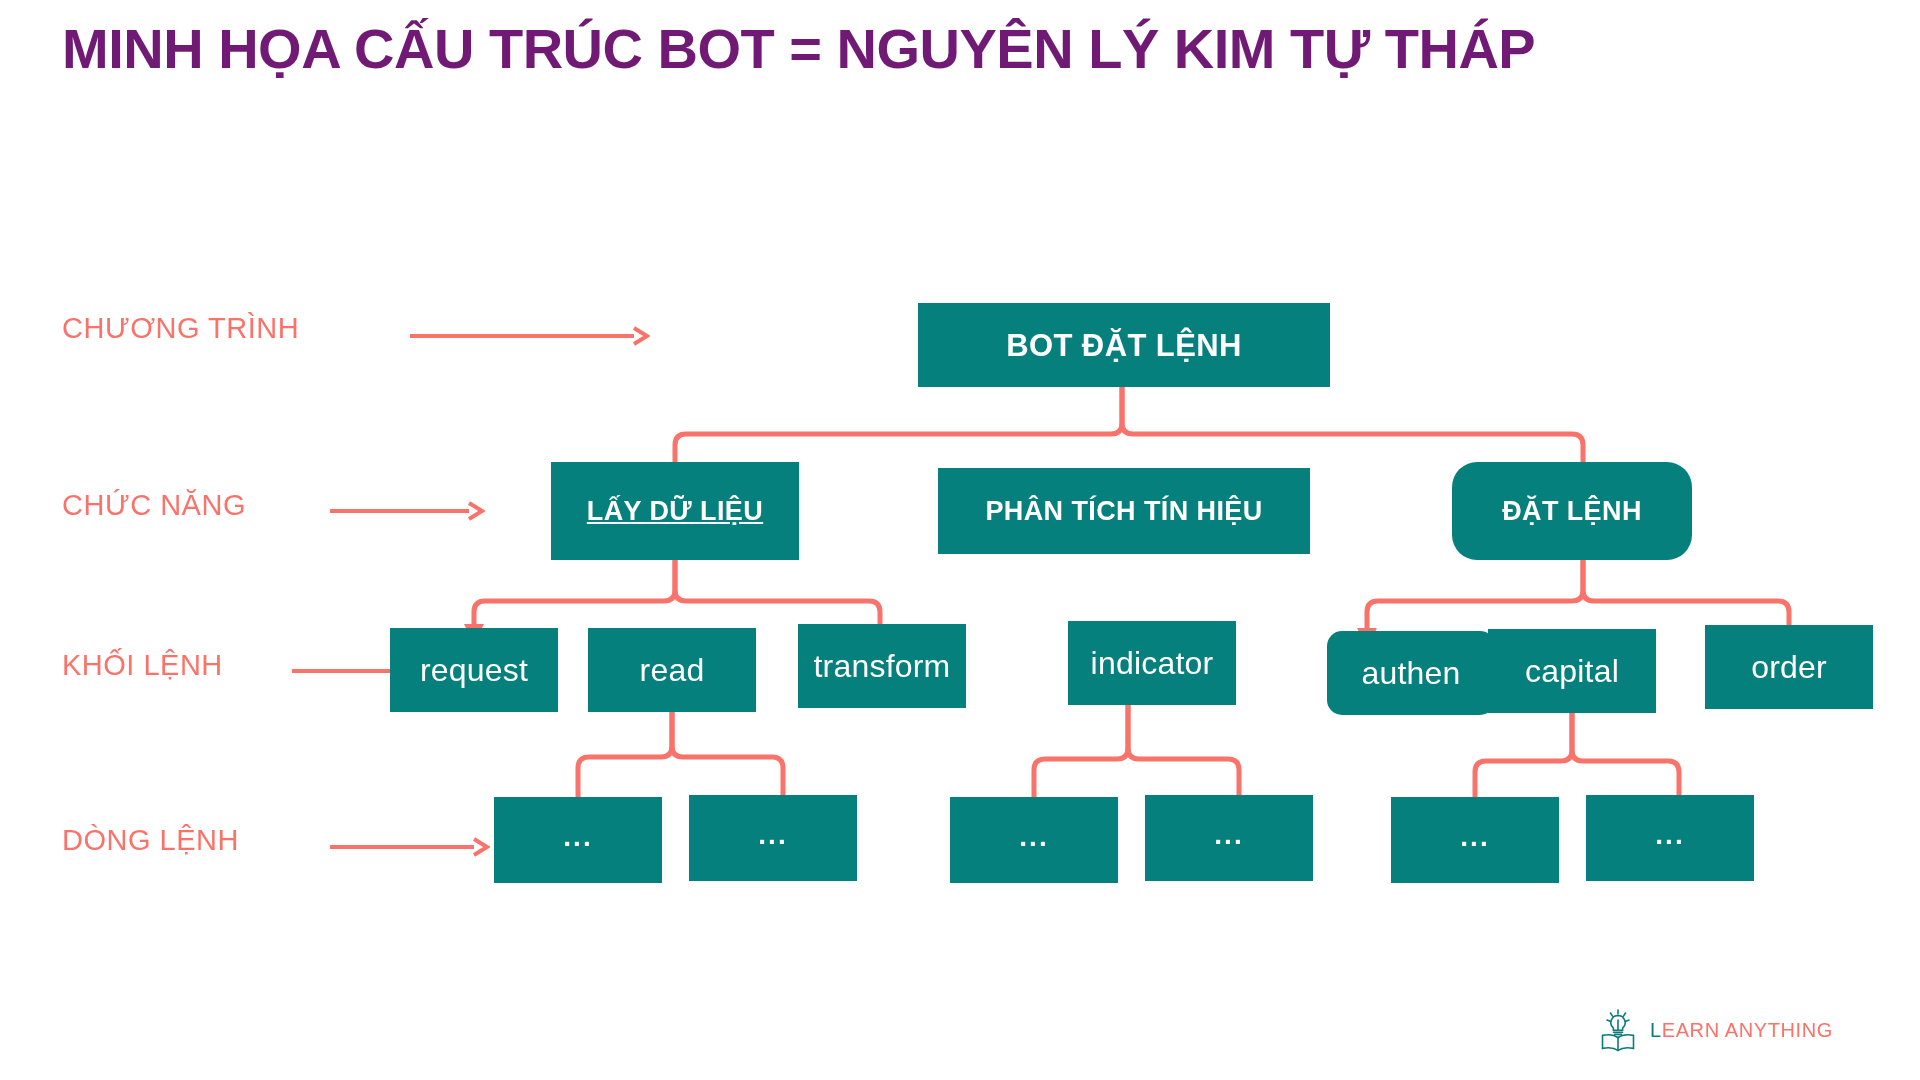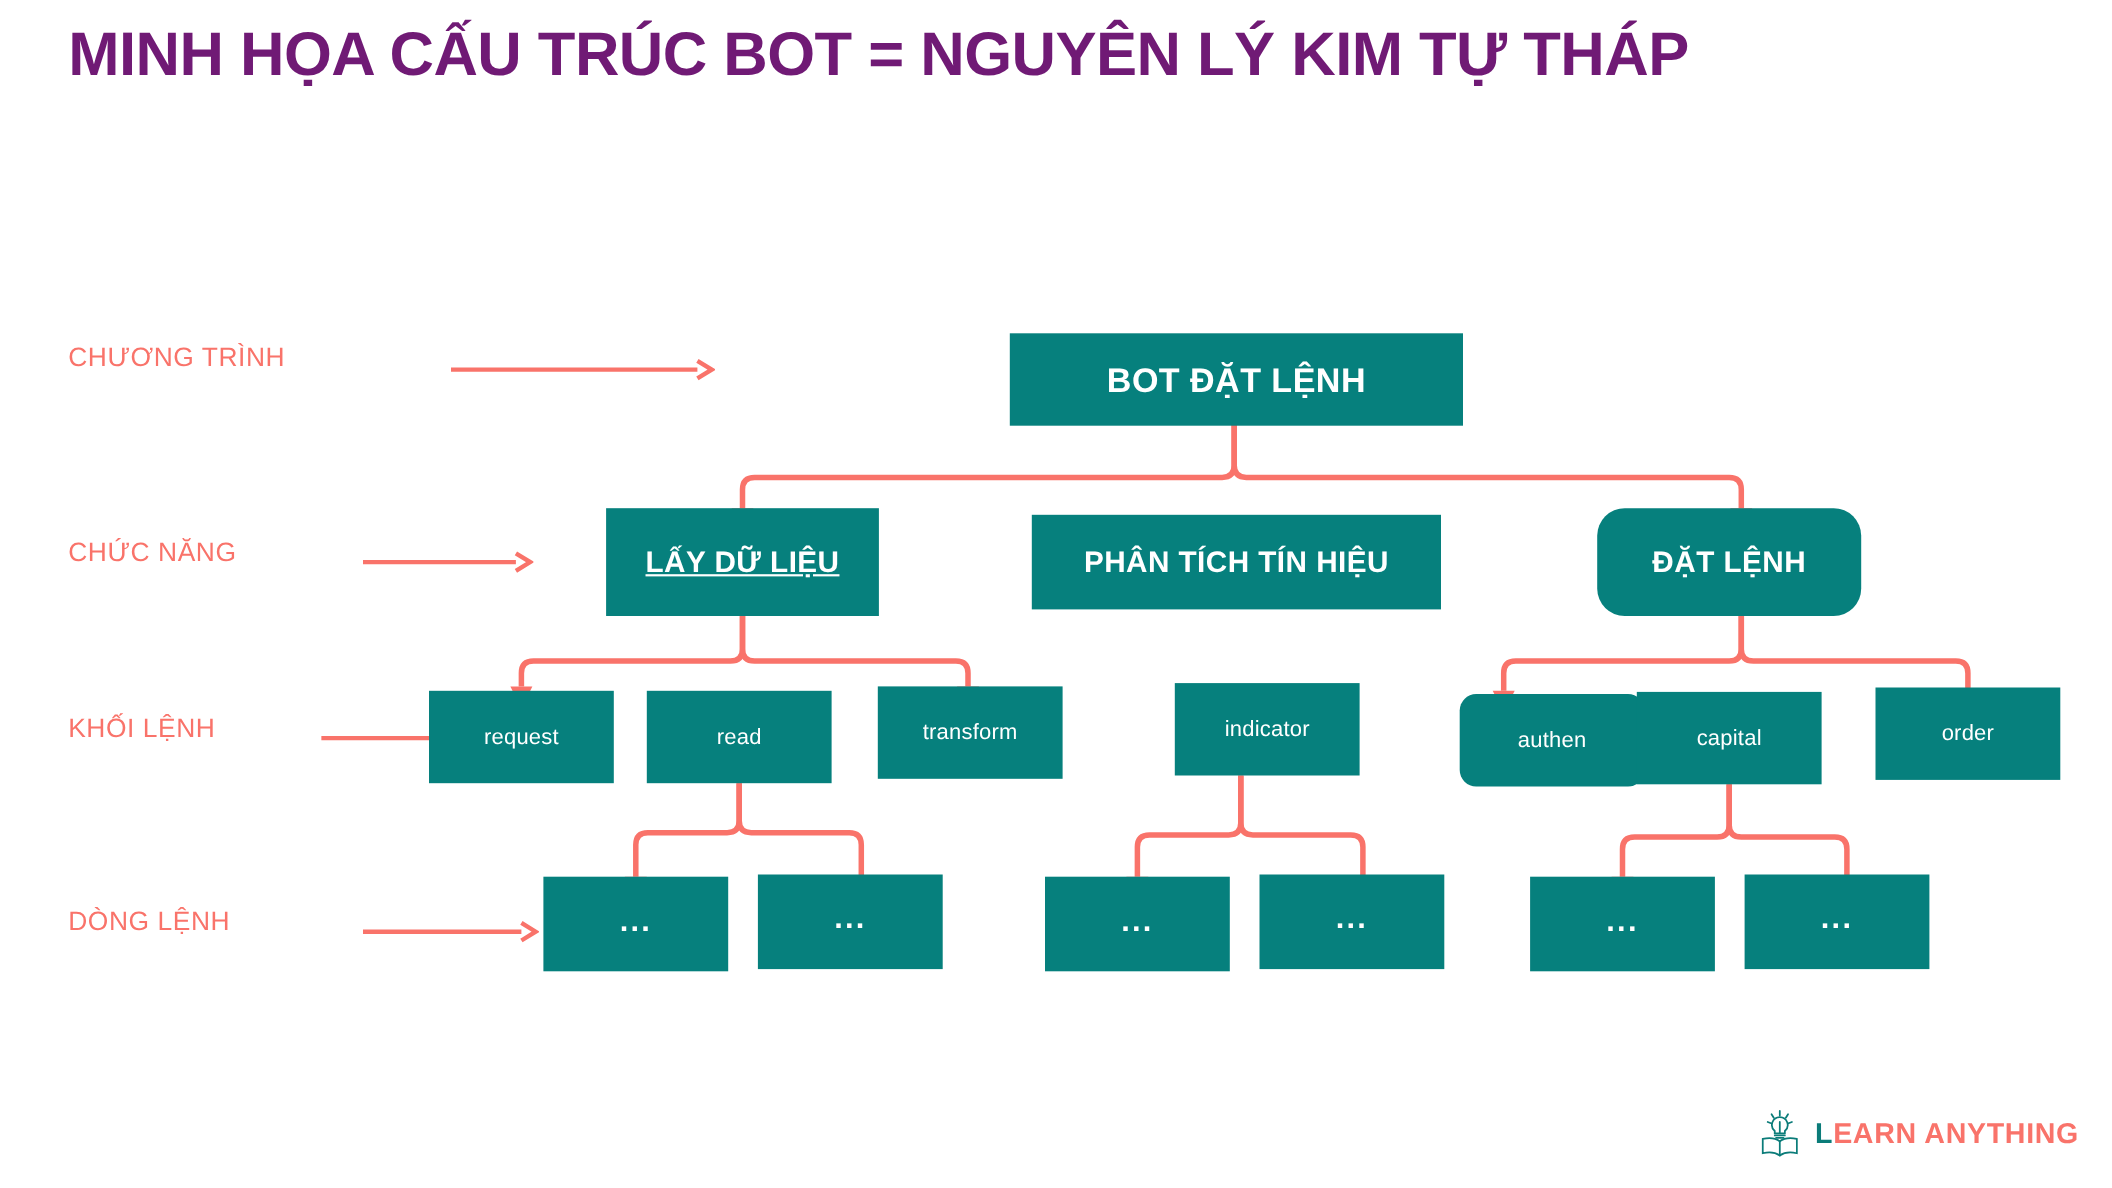--- a/index.html
+++ b/index.html
@@ -25,21 +25,21 @@
     font-weight: 700;
     letter-spacing: -0.5px;
     color: #701a75;
     white-space: nowrap;
   }
 
   
   .row-label {
     position: absolute;
     color: #f9736a;
-    font-size: 24px;
+    font-size: 29px;
     font-weight: 400;
     letter-spacing: 0.5px;
     white-space: nowrap;
   }
 
   
   .label-arrow {
     position: absolute;
     height: 22px;
   }
@@ -60,21 +60,21 @@
     font-size: 31px;
     font-weight: 700;
     letter-spacing: 0.4px;
   }
   .node.lvl2 {
     font-size: 27px;
     font-weight: 700;
     letter-spacing: 0.4px;
   }
   .node.lvl3 {
-    font-size: 20px;
+    font-size: 32px;
     font-weight: 400;
     letter-spacing: 0.2px;
   }
   .node.lvl4 {
     font-size: 28px;
     font-weight: 700;
     letter-spacing: 2px;
     padding-bottom: 6px;
   }
 
@@ -91,22 +91,22 @@
   
   #logo {
     position: absolute;
     left: 1597px;
     top: 1008px;
     display: flex;
     align-items: center;
     gap: 11px;
   }
   #logo-text {
-    font-size: 26px;
-    font-weight: 700;
+    font-size: 20px;
+    font-weight: 400;
     letter-spacing: 0.6px;
     color: #f9736a;
     white-space: nowrap;
   }
   #logo-text .lead { color: #0b7c79; }
 </style>
 </head>
 <body>
 
 <div id="page-title">MINH HỌA CẤU TRÚC BOT = NGUYÊN LÝ KIM TỰ THÁP</div>

